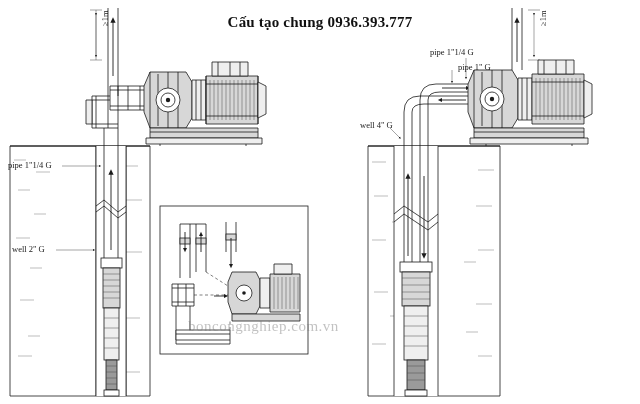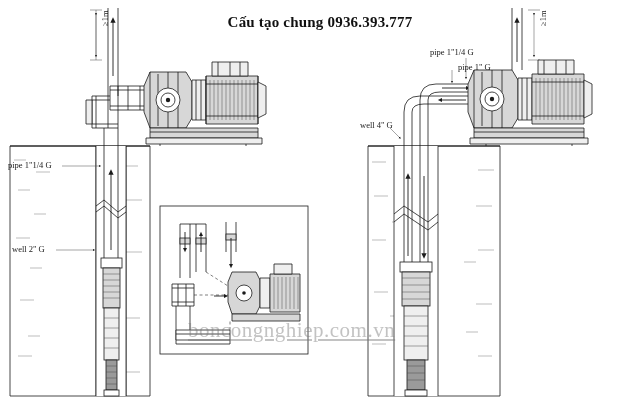--- a/index.html
+++ b/index.html
@@ -27,25 +27,24 @@
     font-family:"Liberation Serif", serif;
     font-size:8.5px;
     color:#1a1a1a;
     white-space:nowrap;
   }
 
   .wm{
     position:absolute;
     left:188px;top:318px;
     font-family:"Liberation Serif", serif;
-    font-size:21px;
+    font-size:15px;
     color:rgba(120,120,120,.45);
     white-space:nowrap;
     letter-spacing:.5px;
-    text-decoration:underline;
   }
 
   svg.layer{position:absolute;left:0;top:0;width:640px;height:404px;}
   .ln{fill:none;stroke:#1b1b1b;stroke-width:.8;}
   .ln2{fill:none;stroke:#1b1b1b;stroke-width:1.1;}
   .thin{fill:none;stroke:#4a4a4a;stroke-width:.5;}
   .fillgray{fill:#d7d7d7;stroke:#1b1b1b;stroke-width:.8;}
   .filllt{fill:#efefef;stroke:#1b1b1b;stroke-width:.8;}
   .fillwhite{fill:#ffffff;stroke:#1b1b1b;stroke-width:.8;}
   .filldark{fill:#9a9a9a;stroke:#1b1b1b;stroke-width:.8;}

